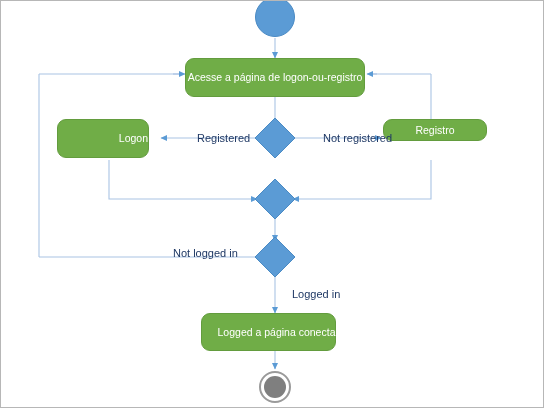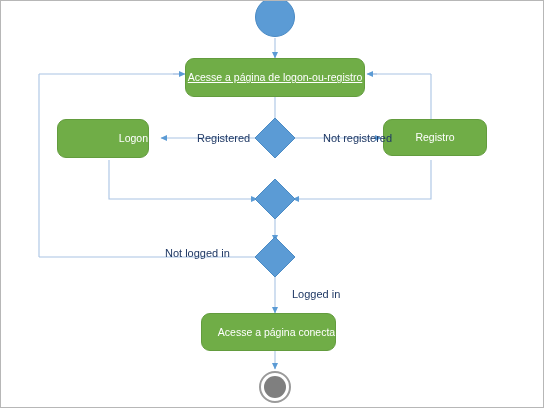--- a/index.html
+++ b/index.html
@@ -114,59 +114,59 @@
       <line x1="274" y1="216" x2="274" y2="240" marker-end="url(#arrow)"></line>
 
       <line x1="274" y1="274" x2="274" y2="312" marker-end="url(#arrow)"></line>
 
       <line x1="274" y1="350" x2="274" y2="368" marker-end="url(#arrow)"></line>
     </g>
   </svg>
 
   <div class="node start-node" style="left:254px; top:-4px; width:40px; height:40px;"></div>
 
-  <div class="node action" style="left:184px; top:57px; width:180px; height:39px;text-decoration:underline;">
+  <div class="node action" style="left:184px; top:57px; width:180px; height:39px;">
     <span>Acesse a página de logon-ou-registro</span>
   </div>
 
   <div class="diamond-wrap" style="left:252px; top:115px; width:44px; height:44px;">
     <svg width="44" height="44" viewBox="0 0 44 44">
       <polygon points="22,2 42,22 22,42 2,22" fill="#5b9bd5" stroke="#4a8ac4" stroke-width="1"></polygon>
     </svg>
   </div>
 
   <div class="node action" style="left:56px; top:118px; width:92px; height:39px;justify-content:flex-end;">
     <span>Logon</span>
   </div>
 
-  <div class="node action" style="left:382px; top:118px; width:104px; height:37px;">
+  <div class="node action" style="left:382px; top:118px; width:104px; height:22px;">
     <span>Registro</span>
   </div>
 
   <div class="diamond-wrap" style="left:252px; top:176px; width:44px; height:44px;">
     <svg width="44" height="44" viewBox="0 0 44 44">
       <polygon points="22,2 42,22 22,42 2,22" fill="#5b9bd5" stroke="#4a8ac4" stroke-width="1"></polygon>
     </svg>
   </div>
 
   <div class="diamond-wrap" style="left:252px; top:234px; width:44px; height:44px;">
     <svg width="44" height="44" viewBox="0 0 44 44">
       <polygon points="22,2 42,22 22,42 2,22" fill="#5b9bd5" stroke="#4a8ac4" stroke-width="1"></polygon>
     </svg>
   </div>
 
   <div class="node action" style="left:200px; top:312px; width:135px; height:38px;">
-    <span style="transform: translateX(8px);">Acesse a página conecta</span>
+    <span style="transform: translateX(8px);">Logged a página conecta</span>
   </div>
 
   <div class="node end-outer" style="left:258px; top:370px; width:32px; height:32px;">
     <div class="end-inner"></div>
   </div>
 
   <div class="edge-label" style="left:196px; top:132px;">Registered</div>
 
   <div class="edge-label" style="left:310px; top:132px;margin-left:12px;">Not registered</div>
 
-  <div class="edge-label" style="left:116px; top:247px;padding-left:48px;">Not logged in</div>
+  <div class="edge-label" style="left:124px; top:247px;padding-left:48px;">Not logged in</div>
 
   <div class="edge-label" style="left:251px; top:288px;padding-left:40px;">Logged in</div>
 
 </div>
 
 </body></html>

